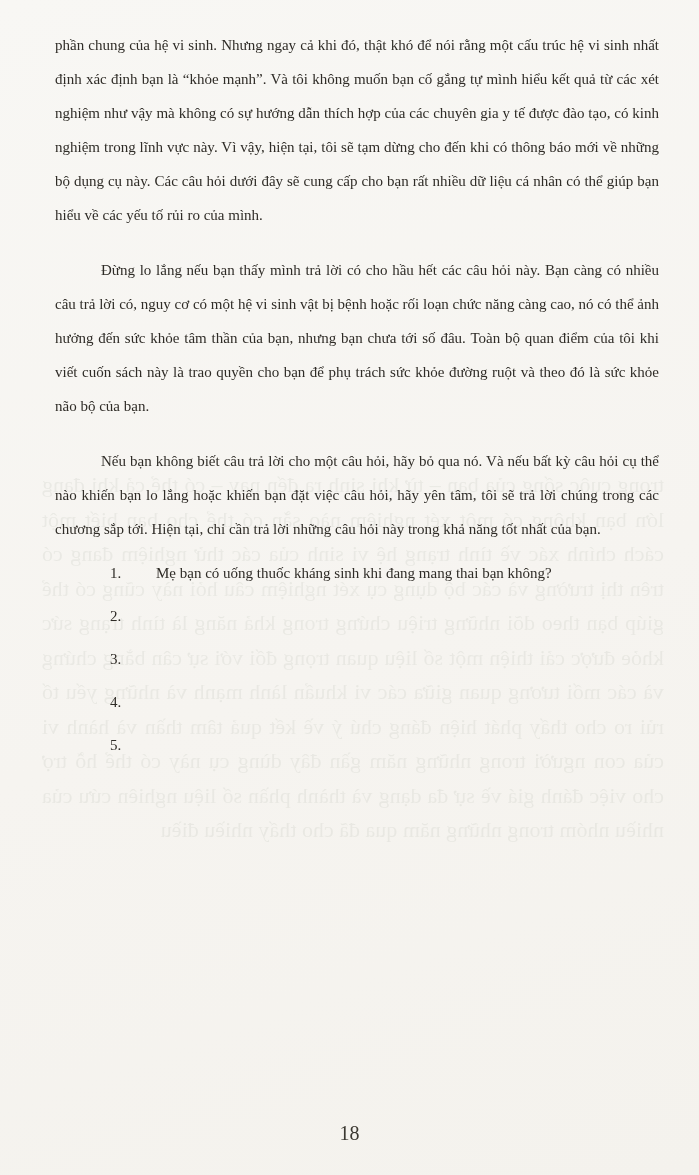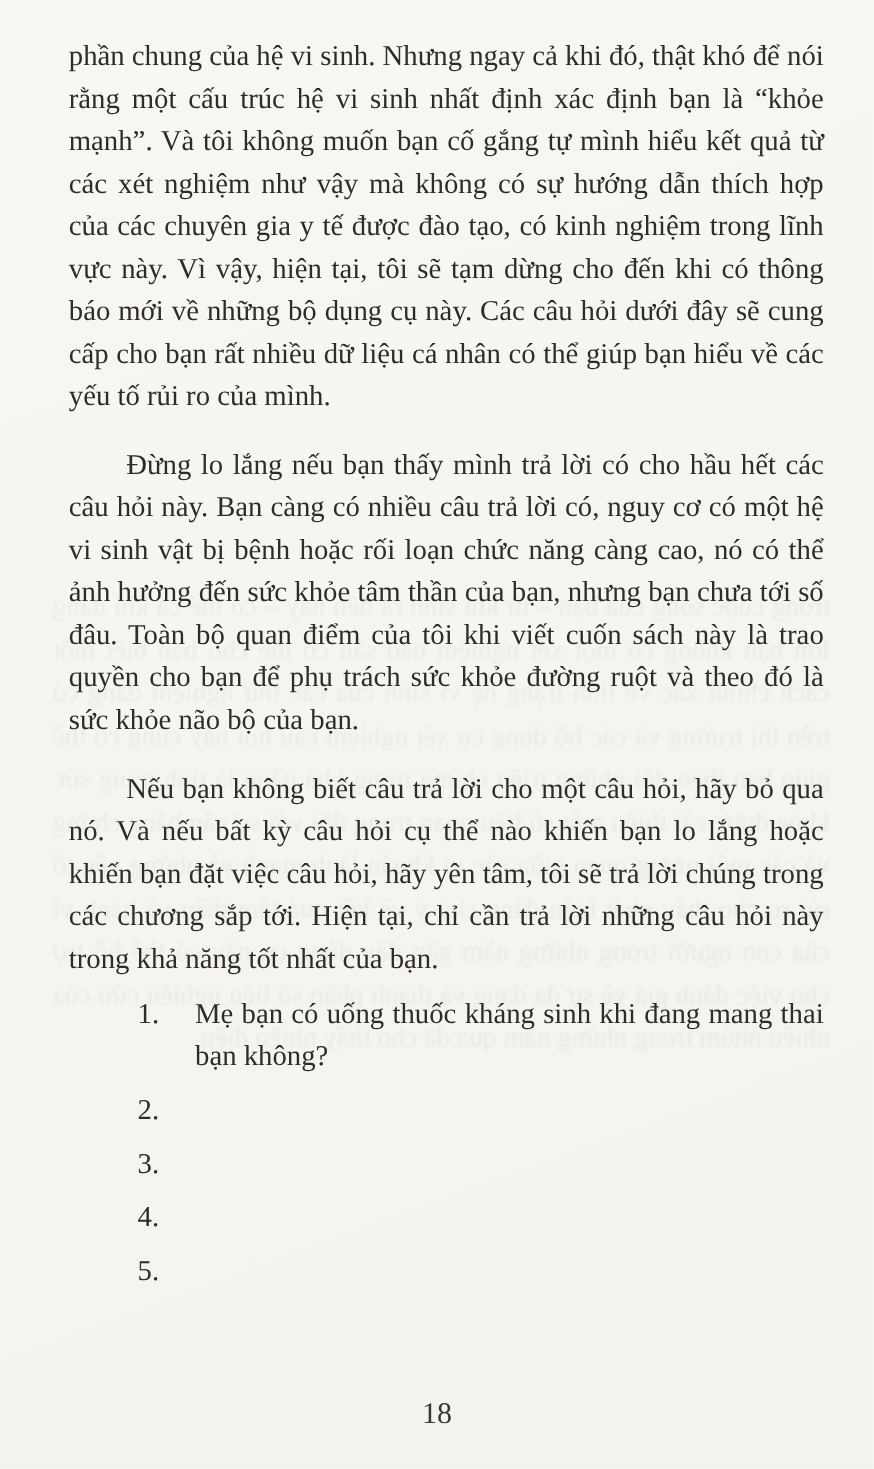--- a/index.html
+++ b/index.html
@@ -25,21 +25,21 @@
     text-align: center;
     font-size: 21px;
     color: #45423c;
     letter-spacing: 0.5px;
     margin-bottom: 42px;
   }
   .body-text {
     position: relative;
     z-index: 2;
     width: 604px;
-    font-size: 23px;
+    font-size: 15px;
     line-height: 34px;
     text-align: justify;
   }
   .para { margin: 0; }
   .para.indent { text-indent: 46px; margin-top: 21px; }
   .questions {
     list-style: none;
     margin: 10px 0 0 0;
     padding: 0;
   }
@@ -55,21 +55,21 @@
   .q-text {
     flex: 1;
     text-align: justify;
   }
   .page-number {
     position: absolute;
     left: 0;
     right: 0;
     bottom: 30px;
     text-align: center;
-    font-size: 24px;
+    font-size: 20px;
     color: #3b3831;
     z-index: 2;
   }
   
   .bleed {
     position: absolute;
     top: 468px;
     left: 42px;
     width: 622px;
     height: 652px;

